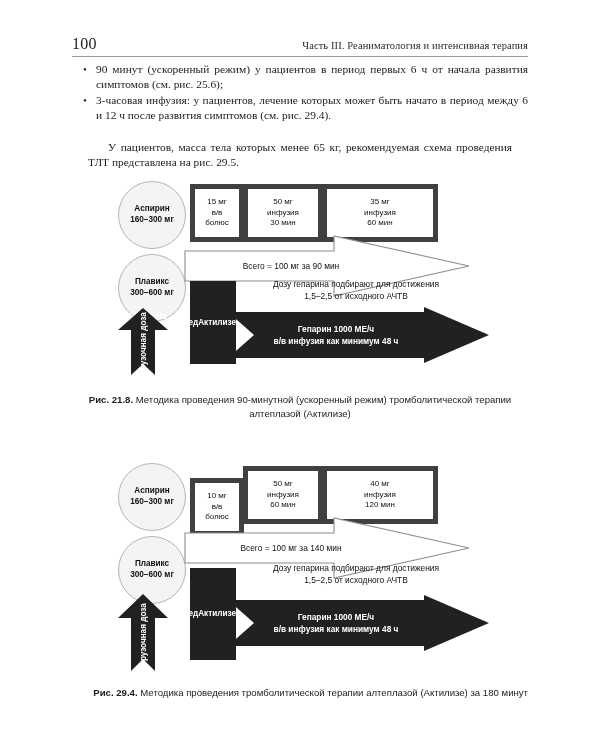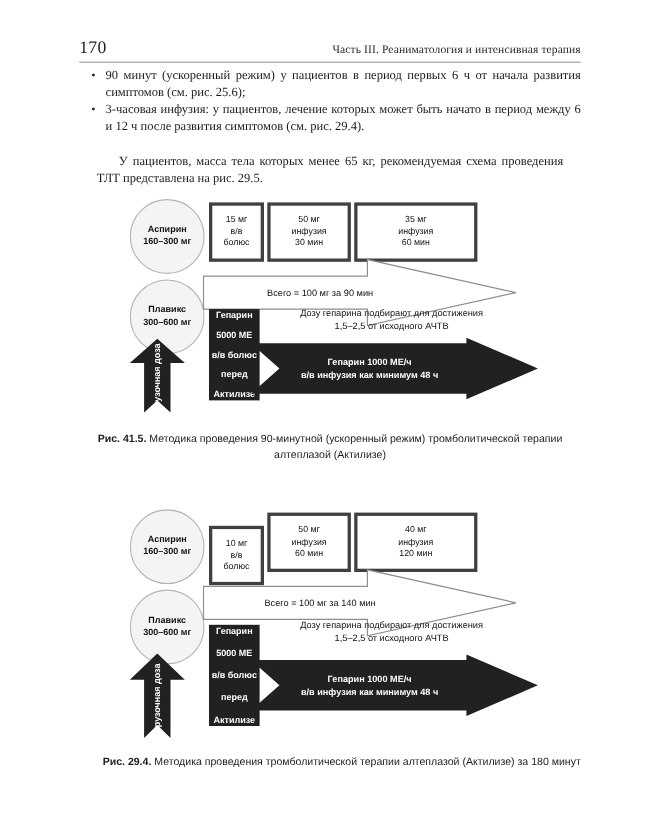--- a/index.html
+++ b/index.html
@@ -101,40 +101,40 @@
     font-size: 8.2px;
     line-height: 10.6px;
     color: #111;
     text-align: center;
     font-weight: bold;
   }
 
   
   .obox {
     position: absolute;
-    border: 3px solid #404040;
+    border: 5px solid #404040;
     background: #ffffff;
     display: flex;
     flex-direction: column;
     align-items: center;
     justify-content: center;
     font-size: 8px;
     line-height: 10.4px;
     color: #111;
     text-align: center;
   }
 
   
   .bbox {
     position: absolute;
     background: #212121;
     display: flex;
-    flex-direction: column;
-    align-items: center;
-    justify-content: space-between;
+    flex-direction: row;
+    align-items: center;
+    justify-content: flex-end;
     font-size: 8.2px;
     line-height: 11.5px;
     color: #ffffff;
     text-align: center;
     font-weight: bold;
   }
 
   
   .warrow {
     position: absolute;
@@ -219,21 +219,21 @@
     text-align: center;
   }
   .caption .lead {
     font-weight: bold;
   }
 </style>
 </head>
 <body>
 
 <div class="runhead">
-  <span class="pageno">170</span>
+  <span class="pageno">100</span>
   <span class="title">Часть III. Реаниматология и интенсивная терапия</span>
 </div>
 
 <div class="bodytext">
   <ul class="bullets">
     <li>
       <span class="dot">•</span>
       <span>90 минут (ускоренный режим) у пациентов в период первых 6 ч от начала развития симптомов (см. рис. 25.6);</span>
     </li>
     <li>
@@ -308,21 +308,21 @@
     <div class="uparrow" style="left:117px; top:133px; width:52px; height:68px;">
       <svg width="52" height="68" viewBox="0 0 52 68">
         <path d="M26,0 L51,22 L38,22 L38,67 L26,56 L14,67 L14,22 L1,22 Z" fill="#212121"></path>
       </svg>
       <div class="ulabel">Нагрузочная доза</div>
     </div>
 
   </div>
 
   <div class="caption" style="top:218px;">
-    <span class="lead">Рис. 41.5.</span><span> Методика проведения 90-минутной (ускоренный режим) тромболитической терапии алтеплазой (Актилизе)</span>
+    <span class="lead">Рис. 21.8.</span><span> Методика проведения 90-минутной (ускоренный режим) тромболитической терапии алтеплазой (Актилизе)</span>
   </div>
 </div>
 
 <div class="figure" style="top:458px;">
   <div class="diagram" style="height:228px;">
 
     <div class="pill" style="left:118px; top:5px; width:66px; height:66px;">
       <span>Аспирин</span>
       <span>160–300 мг</span>
     </div>

